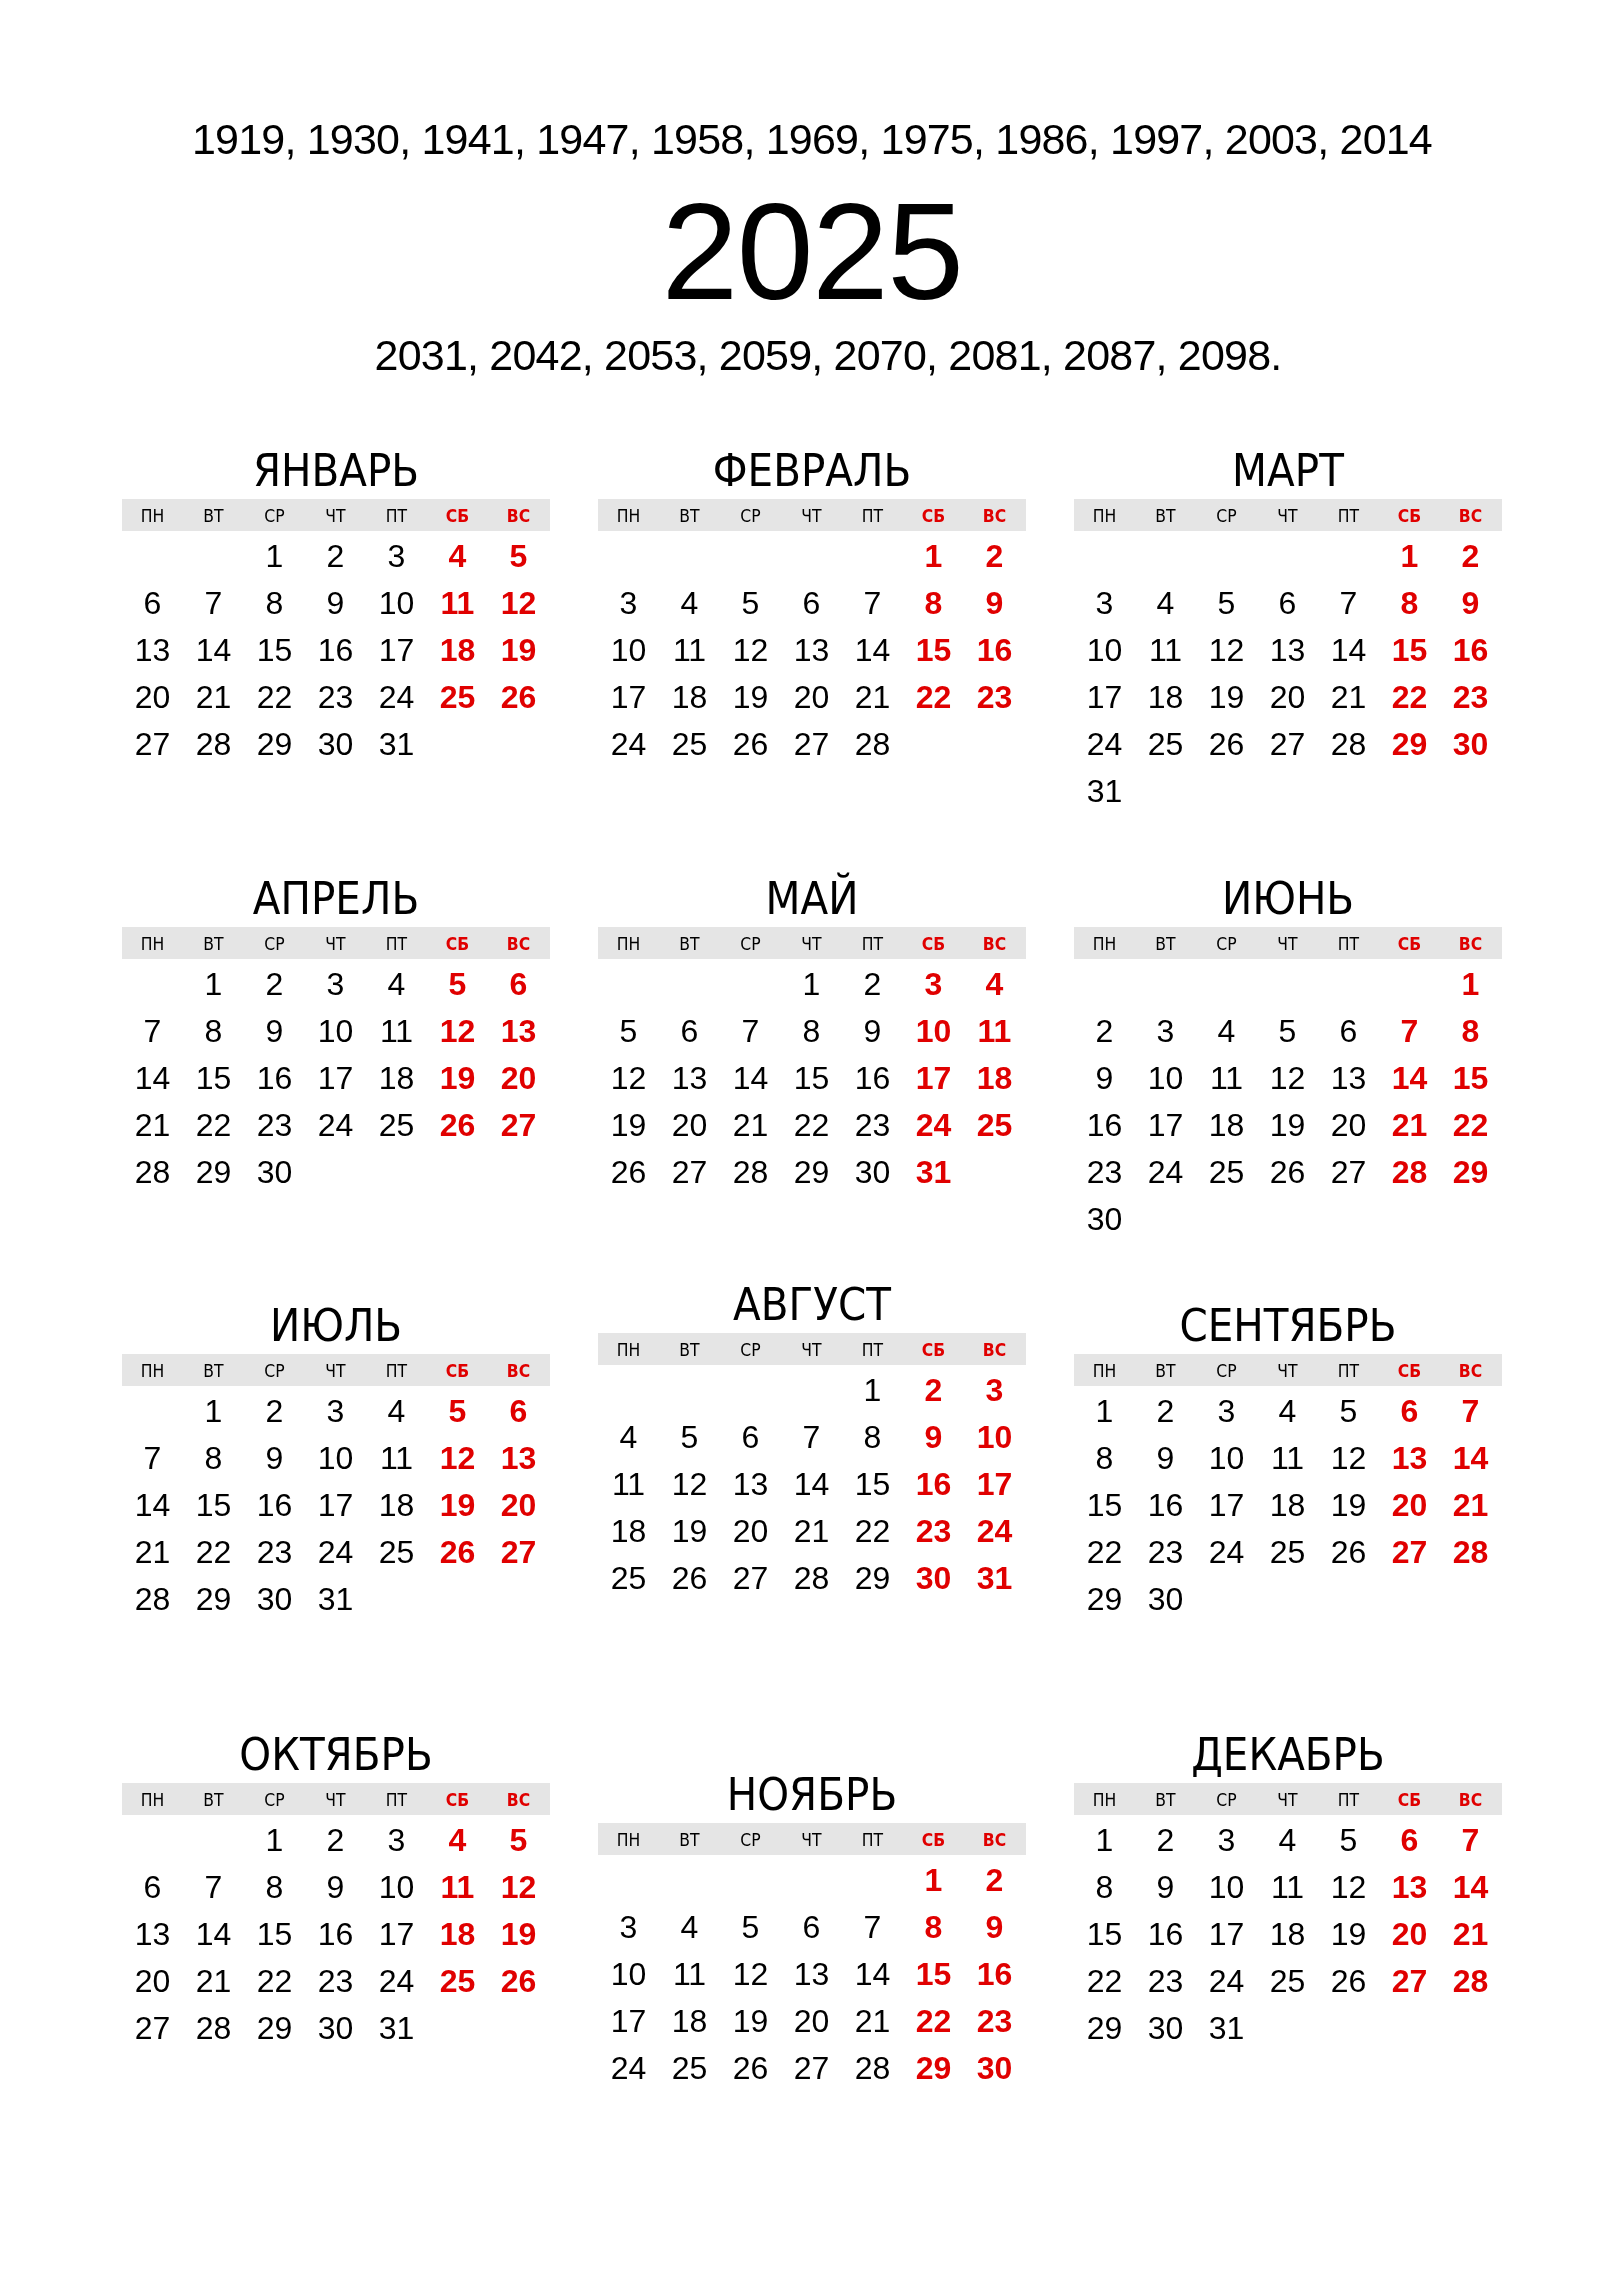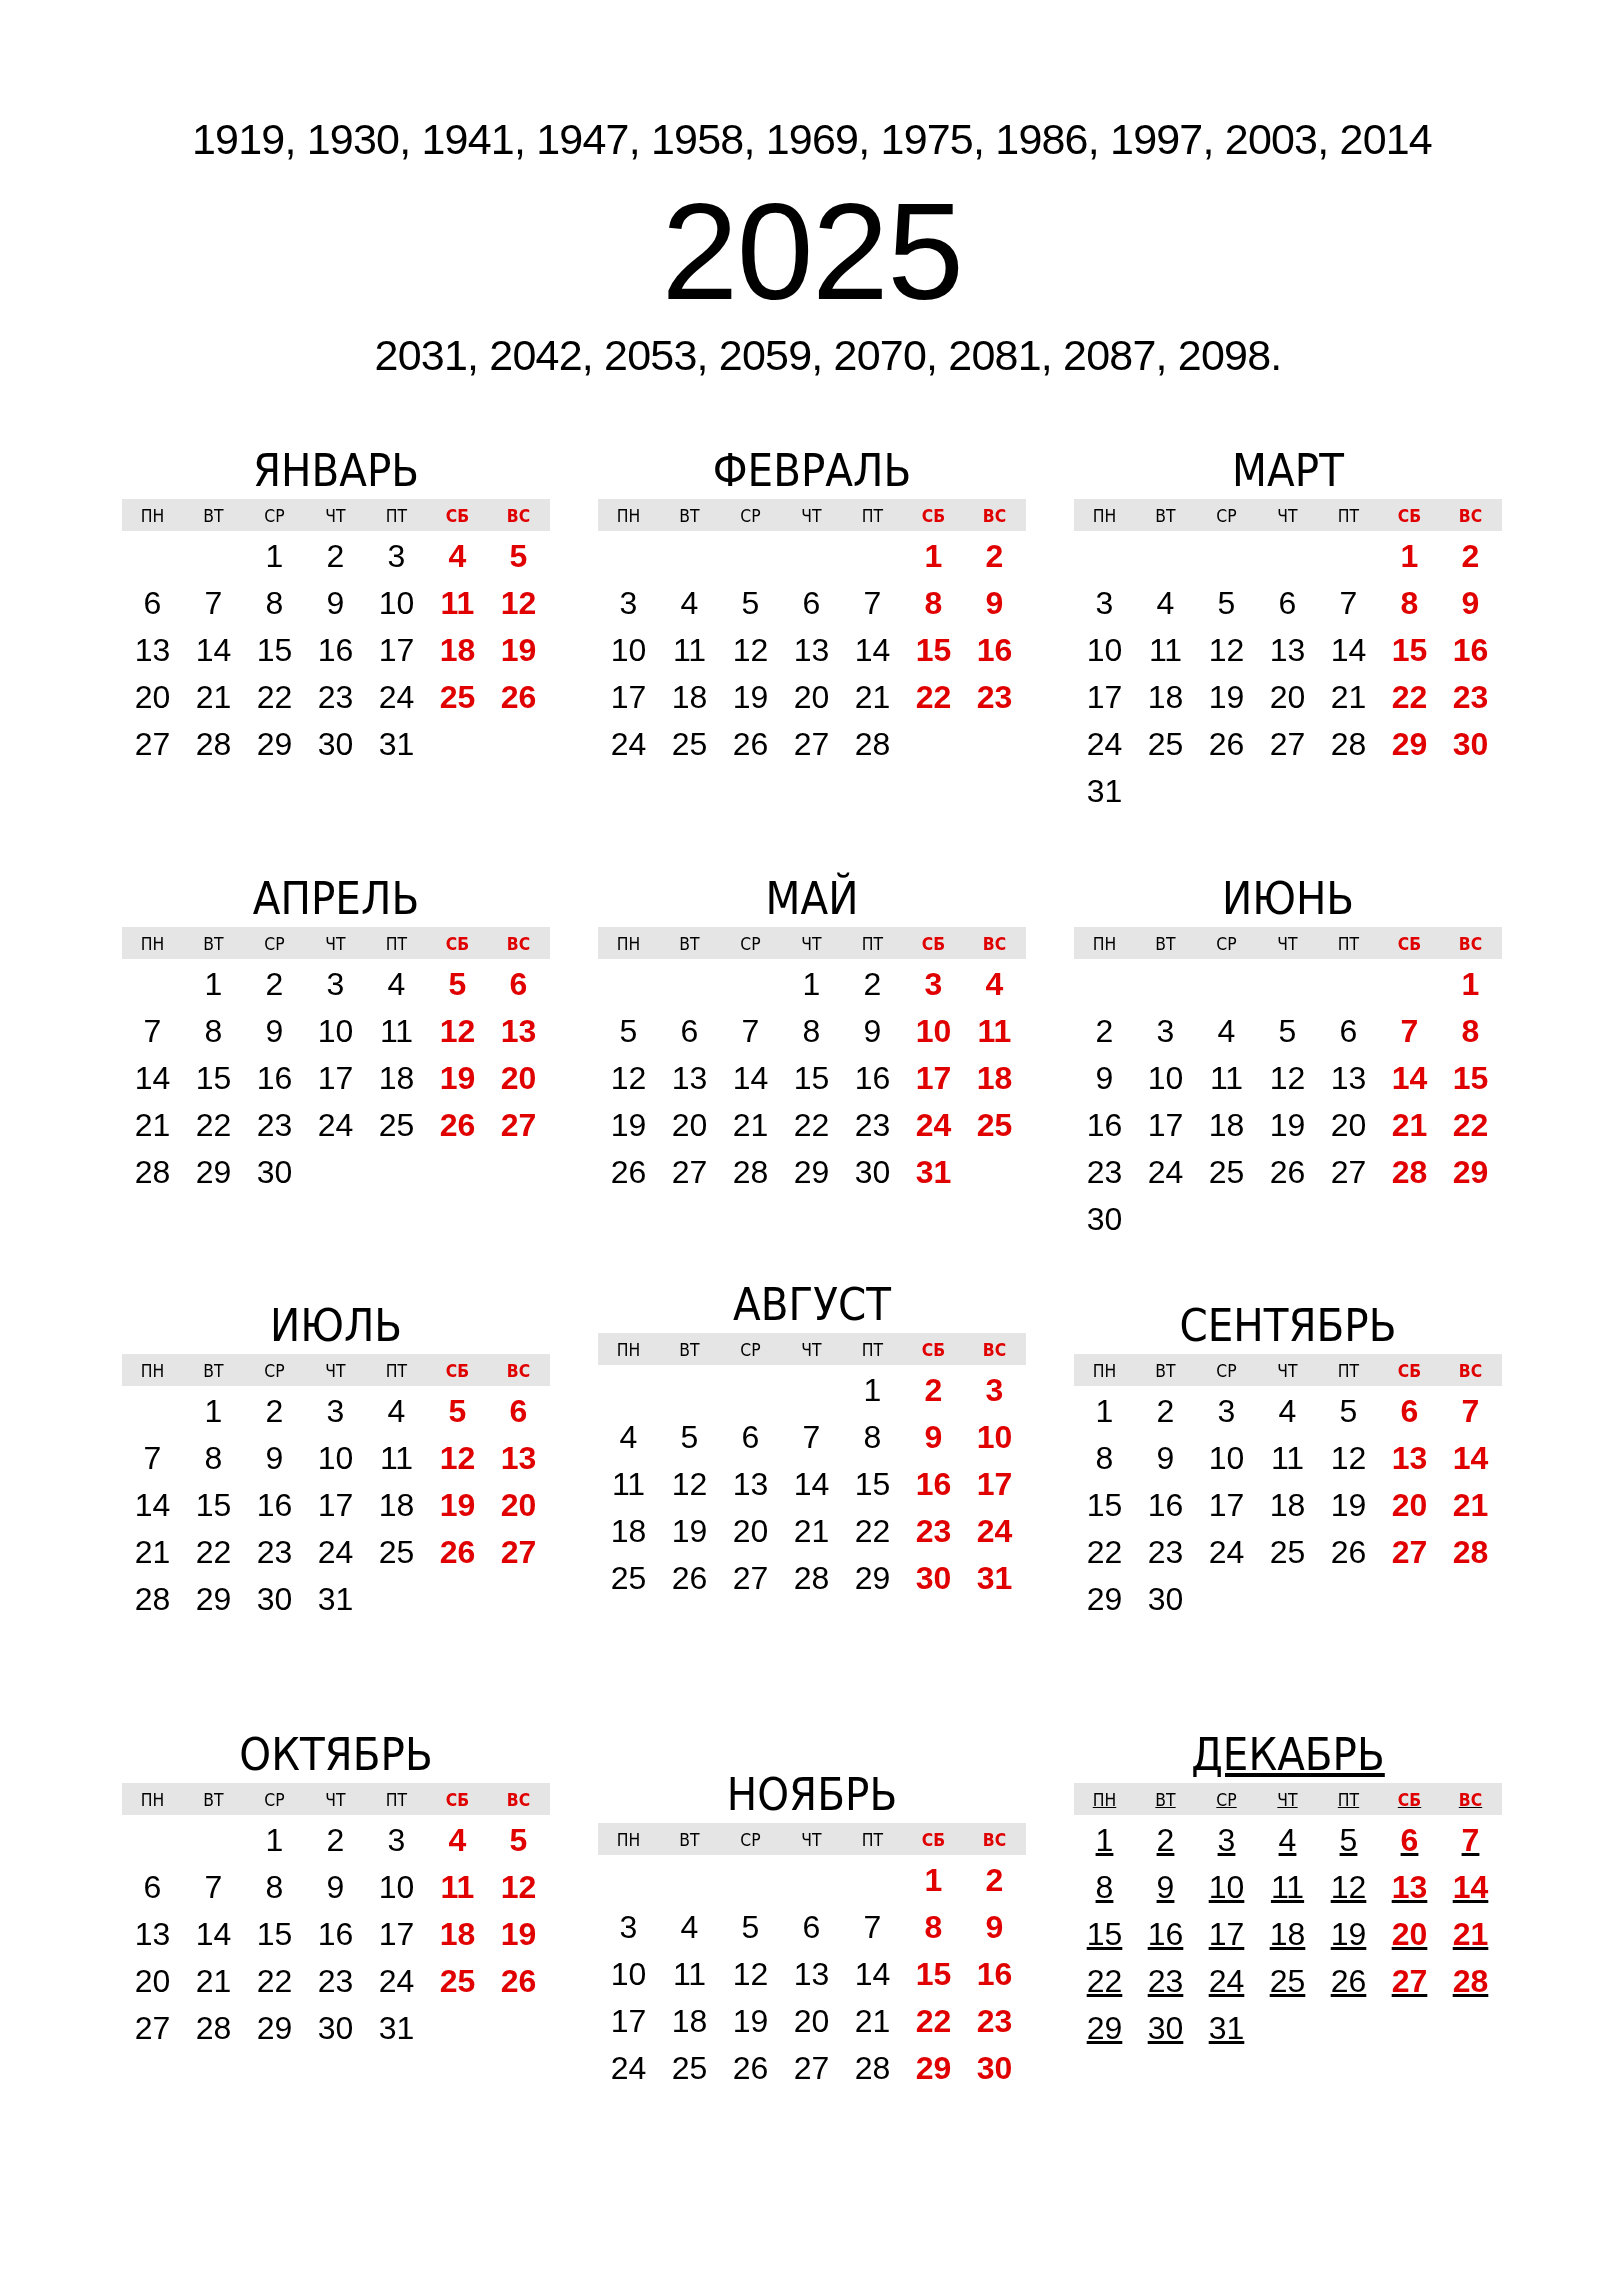--- a/index.html
+++ b/index.html
@@ -548,21 +548,21 @@
         <span class="we">23</span>
         <span>24</span>
         <span>25</span>
         <span>26</span>
         <span>27</span>
         <span>28</span>
         <span class="we">29</span>
         <span class="we">30</span>
       </div>
     </div>
-    <div class="month" style="left: 1074px; top: 1728px; text-decoration: underline;">
+    <div class="month" style="left: 1074px; top: 1728px;">
       <div class="month-title">ДЕКАБРЬ</div>
       <div class="weekdays">
         <span>ПН</span>
         <span>ВТ</span>
         <span>СР</span>
         <span>ЧТ</span>
         <span>ПТ</span>
         <span class="we">СБ</span>
         <span class="we">ВС</span>
       </div>

